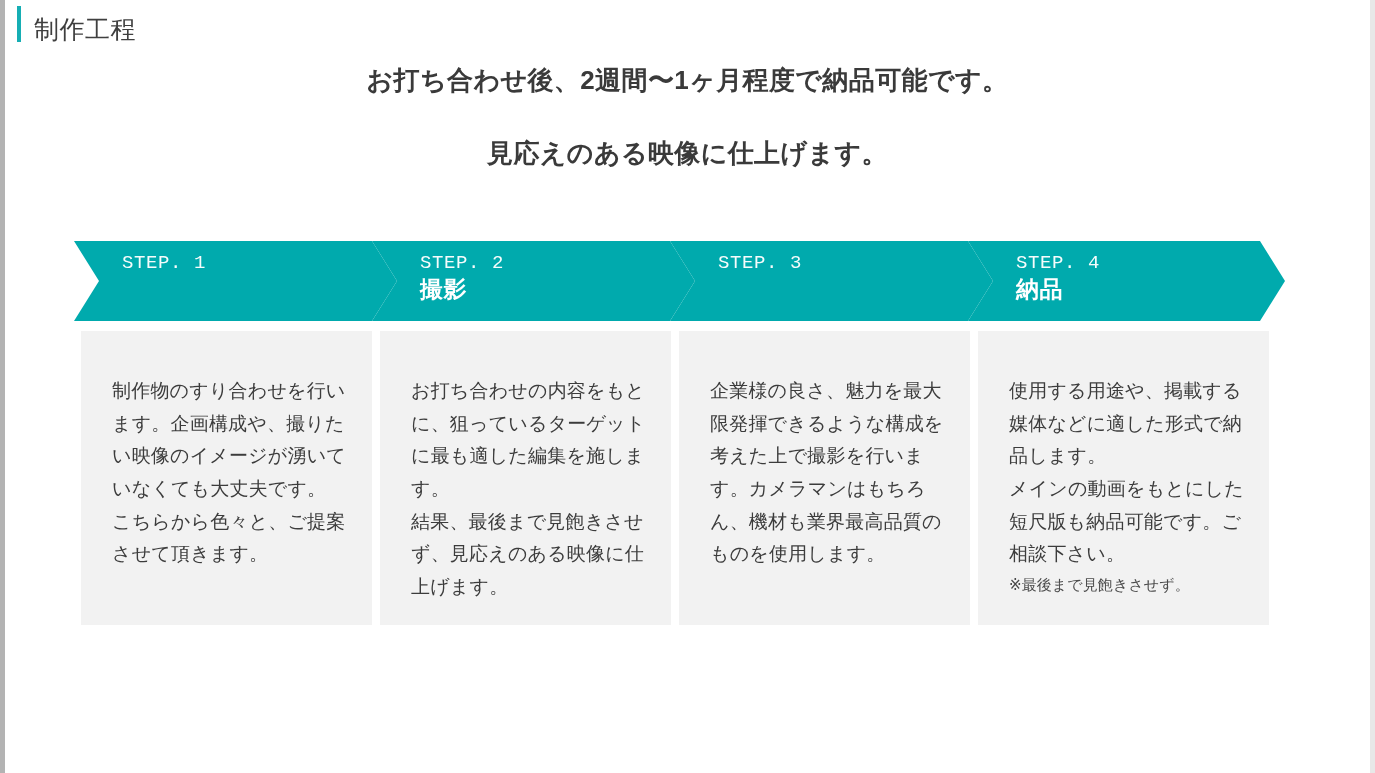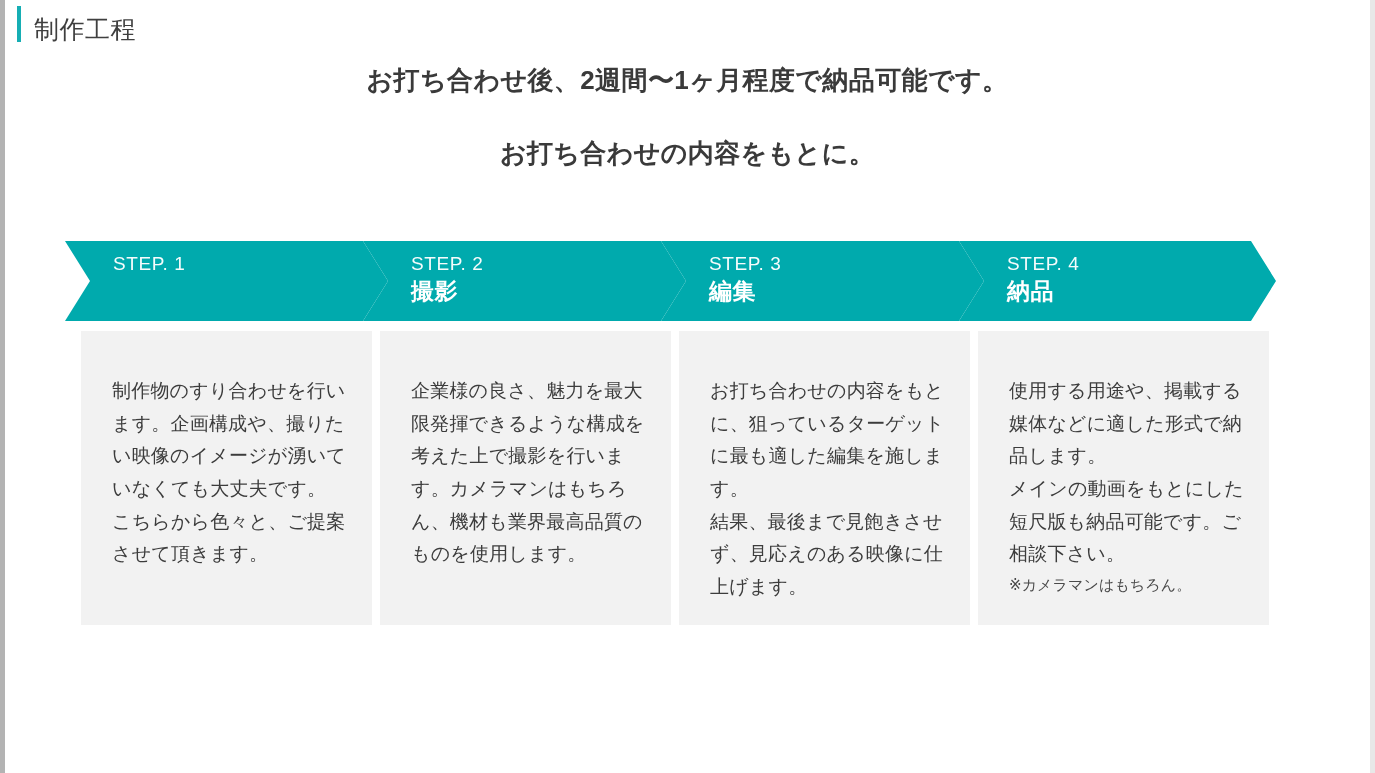--- a/index.html
+++ b/index.html
@@ -66,25 +66,26 @@
     font-size: 26px;
     font-weight: 700;
     color: #3a3a3a;
     letter-spacing: 0.4px;
   }
   .lead-line.first { margin-bottom: 38px; }
 
   
   .steps-arrows {
     position: absolute;
-    left: 65px;
+    left: 74px;
     top: 241px;
     width: 1211px;
     height: 61px;
     display: flex;
+    font-family: Liberation Mono, monospace;
   }
   .step-arrow {
     position: relative;
     height: 80px;
     background: #00aaad;
     box-sizing: border-box;
     padding-left: 48px;
     padding-top: 11px;
     color: #ffffff;
     margin-right: -25px;
@@ -153,51 +154,50 @@
 <div class="edge-strip-left"></div>
 <div class="edge-strip-right"></div>
 
 <div class="section-heading">
   <div class="heading-accent-bar"></div>
   <div class="heading-text">制作工程</div>
 </div>
 
 <div class="lead-block">
   <div class="lead-line first">お打ち合わせ後、2週間〜1ヶ月程度で納品可能です。</div>
-  <div class="lead-line">お打ち合わせの内容をもとに。</div>
+  <div class="lead-line">見応えのある映像に仕上げます。</div>
 </div>
 
 <div class="steps-arrows">
   <div class="step-arrow s1">
     <div class="step-number">STEP. 1</div>
   </div>
   <div class="step-arrow s2">
     <div class="step-number">STEP. 2</div>
     <div class="step-title">撮影</div>
   </div>
   <div class="step-arrow s3">
     <div class="step-number">STEP. 3</div>
-    <div class="step-title">編集</div>
   </div>
   <div class="step-arrow s4">
     <div class="step-number">STEP. 4</div>
     <div class="step-title">納品</div>
   </div>
 </div>
 
 <div class="steps-cards">
   <div class="step-card">
     <div class="card-body">制作物のすり合わせを行います。企画構成や、撮りたい映像のイメージが湧いていなくても大丈夫です。
 こちらから色々と、ご提案させて頂きます。</div>
   </div>
   <div class="step-card">
-    <div class="card-body">企業様の良さ、魅力を最大限発揮できるような構成を考えた上で撮影を行います。カメラマンはもちろん、機材も業界最高品質のものを使用します。</div>
-  </div>
-  <div class="step-card">
     <div class="card-body">お打ち合わせの内容をもとに、狙っているターゲットに最も適した編集を施します。
 結果、最後まで見飽きさせず、見応えのある映像に仕上げます。</div>
   </div>
   <div class="step-card">
+    <div class="card-body">企業様の良さ、魅力を最大限発揮できるような構成を考えた上で撮影を行います。カメラマンはもちろん、機材も業界最高品質のものを使用します。</div>
+  </div>
+  <div class="step-card">
     <div class="card-body">使用する用途や、掲載する媒体などに適した形式で納品します。
 メインの動画をもとにした短尺版も納品可能です。ご相談下さい。</div>
-    <div class="card-note">※カメラマンはもちろん。</div>
+    <div class="card-note">※最後まで見飽きさせず。</div>
   </div>
 </div>
 
 </body></html>

